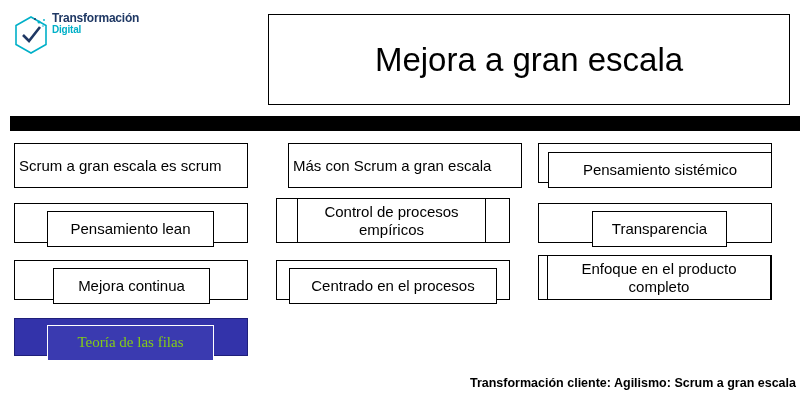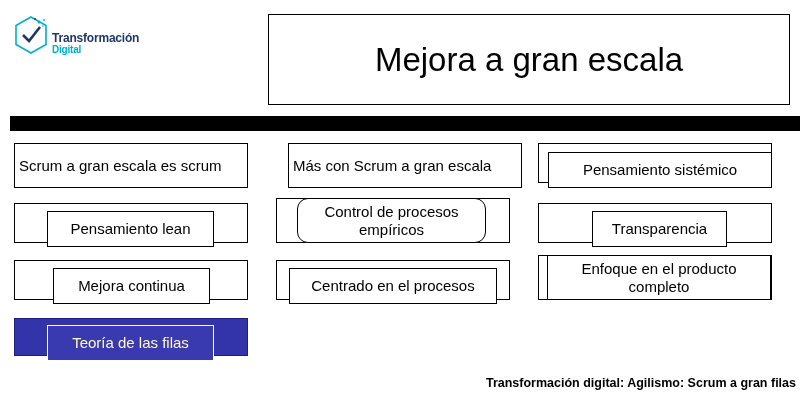--- a/index.html
+++ b/index.html
@@ -25,21 +25,21 @@
   .logo-badge {
     position: absolute;
     left: 6px;
     top: 8px;
     width: 34px;
     height: 38px;
   }
   .logo-text {
     position: absolute;
     left: 44px;
-    top: 24px;
+    top: 4px;
     width: 96px;
     line-height: 1.05;
   }
   .logo-line1 {
     font-size: 12px;
     font-weight: bold;
     color: #1f3864;
     letter-spacing: -0.2px;
   }
   .logo-line2 {
@@ -110,22 +110,23 @@
     align-items: center;
     justify-content: center;
     text-align: center;
     font-size: 15px;
     color: #000000;
     line-height: 1.15;
     padding: 17px 3px;
   }
   .plate.highlight-plate {
     background: #3a3ab0;
-    color: #fef9c3;
+    color: #84cc16;
     border-color: #ffffff;
+    font-family: Liberation Serif, serif;
   }
   
   .footer {
     position: absolute;
     right: 14px;
     bottom: 18px;
     font-size: 12.5px;
     font-weight: bold;
     color: #000000;
   }
@@ -171,21 +172,21 @@
 <div class="item highlight" style="left:14px; top:318px; width:234px; height:38px;"></div>
 <div class="plate highlight-plate" style="left:47px; top:325px; width:167px; height:25px;">
   <span>Teoría de las filas</span>
 </div>
 
 <div class="item" style="left:276px; top:143px; width:234px; height:45px;margin-left:12px;">
   <span class="inner-label">Más con Scrum a gran escala</span>
 </div>
 
 <div class="item" style="left:276px; top:198px; width:234px; height:45px;"></div>
-<div class="plate" style="left:297px; top:198px; width:189px; height:45px;border-radius:11px;">
+<div class="plate" style="left:297px; top:198px; width:189px; height:45px;">
   <span>Control de procesos empíricos</span>
 </div>
 
 <div class="item" style="left:276px; top:260px; width:234px; height:40px;"></div>
 <div class="plate" style="left:289px; top:268px; width:208px; height:26px;">
   <span>Centrado en el procesos</span>
 </div>
 
 <div class="item" style="left:538px; top:143px; width:234px; height:40px;"></div>
 <div class="plate" style="left:548px; top:152px; width:224px; height:26px;">
@@ -195,13 +196,13 @@
 <div class="item" style="left:538px; top:203px; width:234px; height:40px;"></div>
 <div class="plate" style="left:592px; top:211px; width:135px; height:26px;">
   <span>Transparencia</span>
 </div>
 
 <div class="item" style="left:538px; top:255px; width:234px; height:45px;"></div>
 <div class="plate" style="left:547px; top:255px; width:224px; height:45px;">
   <span>Enfoque en el producto completo</span>
 </div>
 
-<div class="footer">Transformación digital: Agilismo: Scrum a gran filas</div>
+<div class="footer">Transformación cliente: Agilismo: Scrum a gran escala</div>
 
 </body></html>

